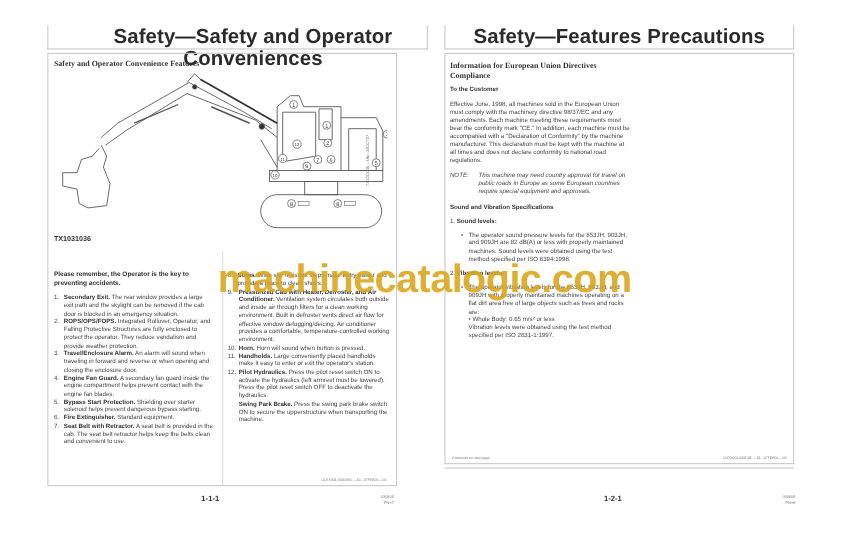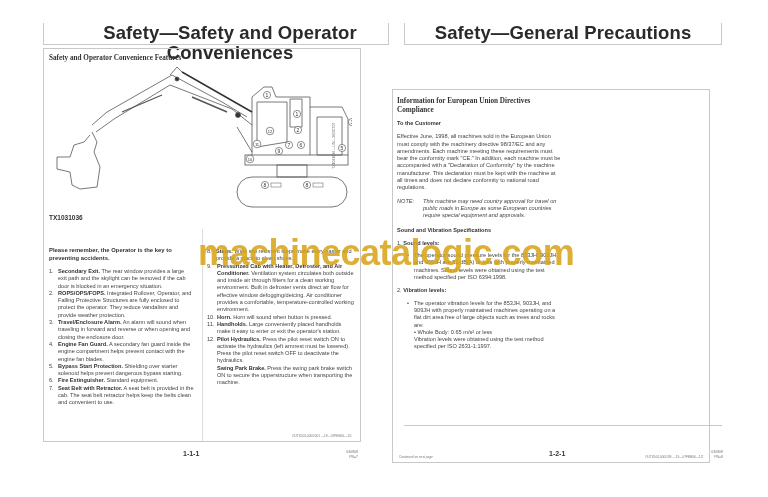--- a/index.html
+++ b/index.html
@@ -9,21 +9,21 @@
   #left-page { left:0; width:384px; }
   #right-page { left:384px; width:384px; }
 
   .title-box { position:absolute; top:23px; height:21px; border-left:1px solid #c8c8c8; border-right:1px solid #c8c8c8; border-bottom:1px solid #c8c8c8; }
   .title-box h1 { margin:0; font-size:18.5px; font-weight:bold; color:#2a2a2a; text-align:center; line-height:20px; letter-spacing:0.1px; }
   #left-page .title-box { left:43px; width:316px;padding-left:28px; }
   #right-page .title-box { left:20px; width:316px; }
 
   .content-box { position:absolute; top:48px; border:1px solid #c8c8c8; }
   #left-page .content-box { left:43px; width:316px; height:392px; }
-  #right-page .content-box { left:8px; width:316px; height:372px;margin-top:41px; }
+  #right-page .content-box { left:20px; width:316px; height:372px; }
 
   .section-heading { position:absolute; font-size:7.2px; font-weight:bold; color:#333; line-height:8.5px;font-family:Liberation Serif, serif; }
 
   .figure { position:absolute; left:8px; top:8px; width:300px; height:155px; }
   .fig-id { position:absolute; left:5px; top:165px; font-size:6.5px; font-weight:bold; color:#333; }
   .fig-side { position:absolute; left:288px; top:120px; font-size:3.5px; color:#666; transform:rotate(-90deg); transform-origin:left top; white-space:nowrap; }
   .vsep { position:absolute; left:158px; top:180px; width:1px; height:212px; background:#ddd; }
 
   .body-text { font-size:5.6px; line-height:7.3px; color:#444; }
   .bold { font-weight:bold; color:#333; }
@@ -171,21 +171,21 @@
   </div>
   <div class="page-number" style="left:183px;top:450px;">1-1-1</div>
   <div class="pn-small" style="left:336px;top:450px;width:22px;">
     <div>030808</div>
     <div>PN=7</div>
   </div>
 </div>
 
 <div id="right-page" class="page">
   <div class="title-box">
-    <h1>Safety—General Precautions</h1>
+    <h1>Safety—Features Precautions</h1>
   </div>
   <div class="content-box">
     <div class="section-heading" style="left:4px;top:7px;width:160px;">Information for European Union Directives Compliance</div>
     <div class="body-text" style="position:absolute;left:4px;top:30px;width:165px;">
       <div class="bold" style="margin-bottom:6px;">To the Customer</div>
       <div style="margin-bottom:6px;">Effective June, 1998, all machines sold in the European Union must comply with the machinery directive 98/37/EC and any amendments. Each machine meeting these requirements must bear the conformity mark "CE." In addition, each machine must be accompanied with a "Declaration of Conformity" by the machine manufacturer. This declaration must be kept with the machine at all times and does not declare conformity to national road regulations.</div>
       <div class="italic" style="position:relative;padding-left:26px;margin-bottom:7px;">
         <span style="position:absolute;left:0;top:0;">NOTE:</span>
         <span>This machine may need country approval for travel on public roads in Europe as some European countries require special equipment and approvals.</span>
       </div>

